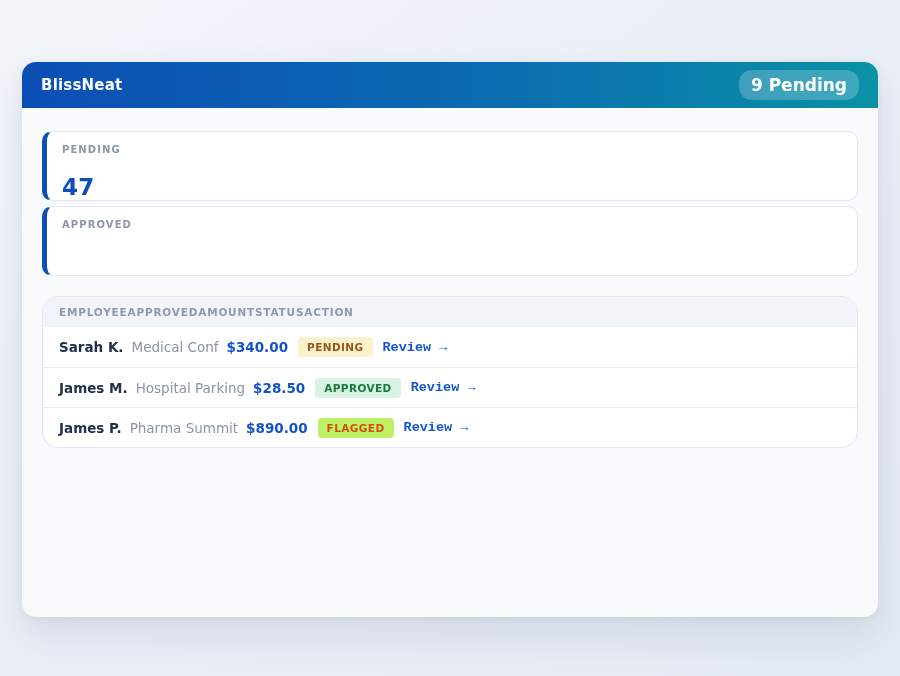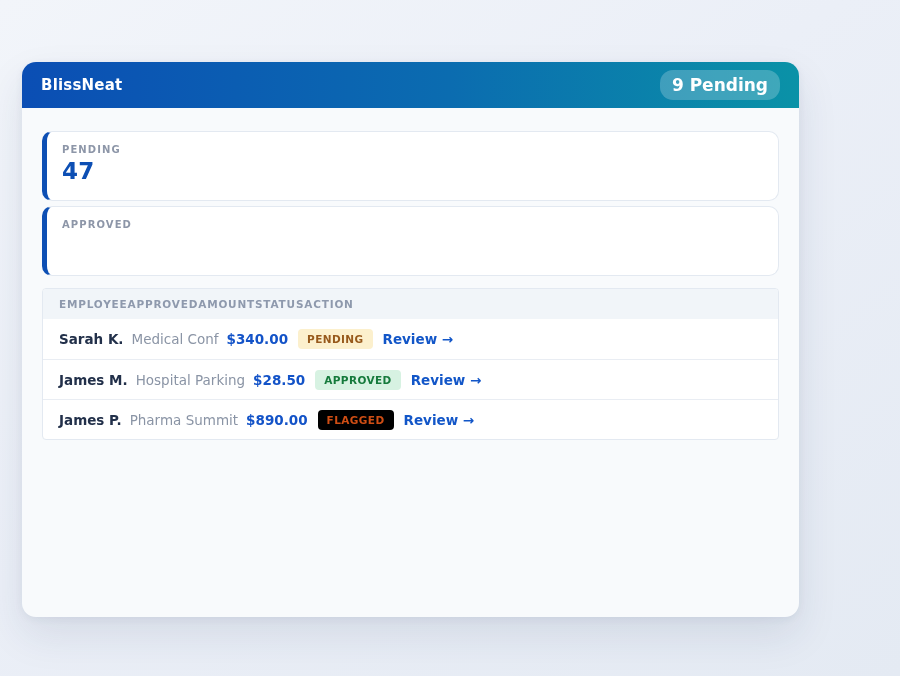--- a/index.html
+++ b/index.html
@@ -8,21 +8,21 @@
     font-family: "DejaVu Sans", "Liberation Sans", sans-serif;
     overflow: hidden;
   }
   body {
     background: linear-gradient(145deg, #f2f5fa 0%, #ebeff7 45%, #e4eaf3 100%);
     position: relative;
   }
   .panel {
     position: absolute;
     left: 22px; top: 62px;
-    width: 777px; height: 555px;
+    width: 856px; height: 555px;
     background: #f8fafc;
     border-radius: 14px;
     box-shadow: 0 18px 40px rgba(30,50,90,0.10), 0 2px 8px rgba(30,50,90,0.06);
   }
   .app-header {
     height: 46px;
     background: linear-gradient(90deg, #0b4eb4 0%, #0b6cb0 55%, #0a92a7 100%);
     border-radius: 14px 14px 0 0;
     display: flex;
     align-items: center;
@@ -55,31 +55,31 @@
     height: 70px;
     margin-bottom: 5px;
   }
   .stat-label {
     font-size: 10px;
     font-weight: bold;
     color: #8d96a8;
     letter-spacing: 1.1px;
   }
   .stat-value {
-    margin-top: 3px;
+    margin-top: 19px;
     font-size: 23px;
     font-weight: bold;
     color: var(--accent, #0d4fb4);
     letter-spacing: 0.3px;
   }
   .tx-table {
-    margin-top: 12px;
+    margin-top: 20px;
     background: #ffffff;
     border: 1px solid #e3e9f1;
-    border-radius: 4px;
+    border-radius: 16px;
     overflow: hidden;
   }
   .tx-head {
     background: #f1f5f9;
     padding: 9px 16px;
     display: flex;
   }
   .tx-head span {
     font-size: 10.5px;
     font-weight: bold;
@@ -101,27 +101,28 @@
   .status-badge {
     font-size: 10.5px;
     font-weight: bold;
     letter-spacing: 0.4px;
     padding: 4px 9px;
     border-radius: 4px;
     margin-left: 2px;
   }
   .status-pending  { background: #fcf0cd; color: #97591b; }
   .status-approved { background: #d7f2e2; color: #157a3c; }
-  .status-flagged  { background: #000000; color: #d04e14; text-align: center; }
+  .status-flagged  { background: #bef264; color: #d04e14; text-align: center; }
   .tx-action {
     font-weight: bold;
     color: #1256c8;
     text-decoration: none;
     margin-left: 2px;
     cursor: pointer;
+    font-family: Liberation Mono, monospace;
   }
 </style>
 </head>
 <body>
 
 <div class="panel">
 
   <div class="app-header">
     <div class="app-title">BlissNeat</div>
     <div class="header-badge">9 Pending</div>

